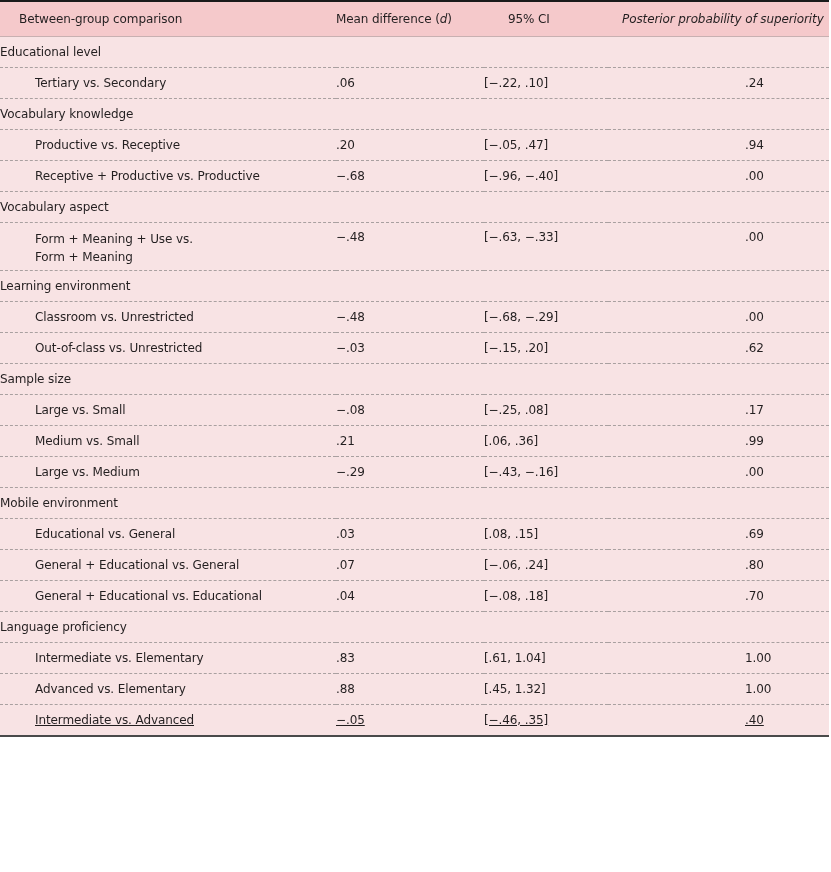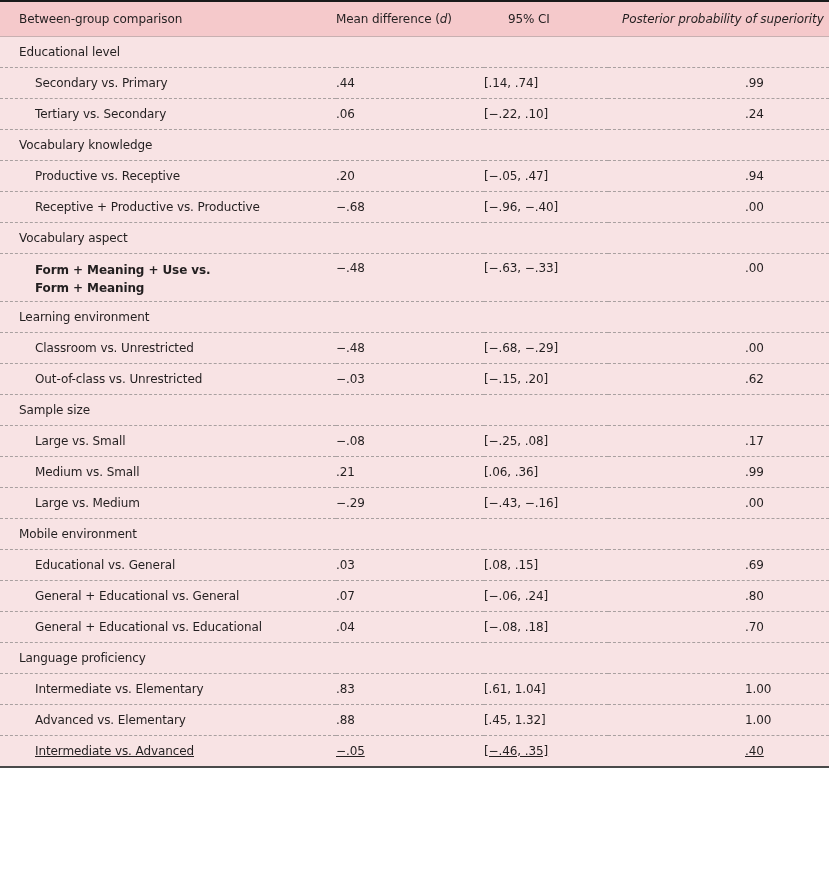--- a/index.html
+++ b/index.html
@@ -39,67 +39,60 @@
       padding: 0;
       border-bottom: 1px solid #c8b0b1;
       white-space: nowrap;
     }
     th.c1 { padding-left: 19px; width: 317px; }
     th.c2 { width: 148px; }
     th.c3 { width: 100px; padding-left: 24px; }
     th.c4 { padding-left: 14px; font-style: italic; }
     tbody tr.group-row td {
       height: 30px;
-      padding-left: 19px;
     }
     tbody tr td {
       padding: 0;
       vertical-align: middle;
       border-bottom: 1px dashed #a9a0a0;
     }
     tbody tr.item-row td {
       height: 30px;
     }
     tbody tr.item-row.tall td {
       height: 40px;
       vertical-align: top;
       padding-top: 7px;
     }
     td.label { padding-left: 35px !important; }
     td.md { }
     td.ci { padding-left: 0; }
     td.pp { padding-left: 137px; }
     tbody tr:last-child td { border-bottom: none; text-decoration: underline; }
-    .label-line { display: block; line-height: 18px; font-weight: bold; }
+    .label-line { display: block; line-height: 18px; }
   </style>
 </head>
 <body>
 
 <div class="table-wrap">
   <table>
     <thead>
       <tr>
         <th class="c1">Between-group comparison</th>
         <th class="c2"><span>Mean difference (</span><i>d</i><span>)</span></th>
         <th class="c3">95% CI</th>
         <th class="c4">Posterior probability of superiority</th>
       </tr>
     </thead>
     <tbody id="tbody">
 
       <tr class="group-row">
           <td colspan="4">Educational level</td>
         </tr>
       <tr class="item-row">
-          <td class="label">Secondary vs. Primary</td>
-          <td class="md">.44</td>
-          <td class="ci">[.14, .74]</td>
-          <td class="pp">.99</td>
-        </tr>
-      <tr class="item-row">
           <td class="label">Tertiary vs. Secondary</td>
           <td class="md">.06</td>
           <td class="ci">[−.22, .10]</td>
           <td class="pp">.24</td>
         </tr>
 
       <tr class="group-row">
           <td colspan="4">Vocabulary knowledge</td>
         </tr>
       <tr class="item-row">

